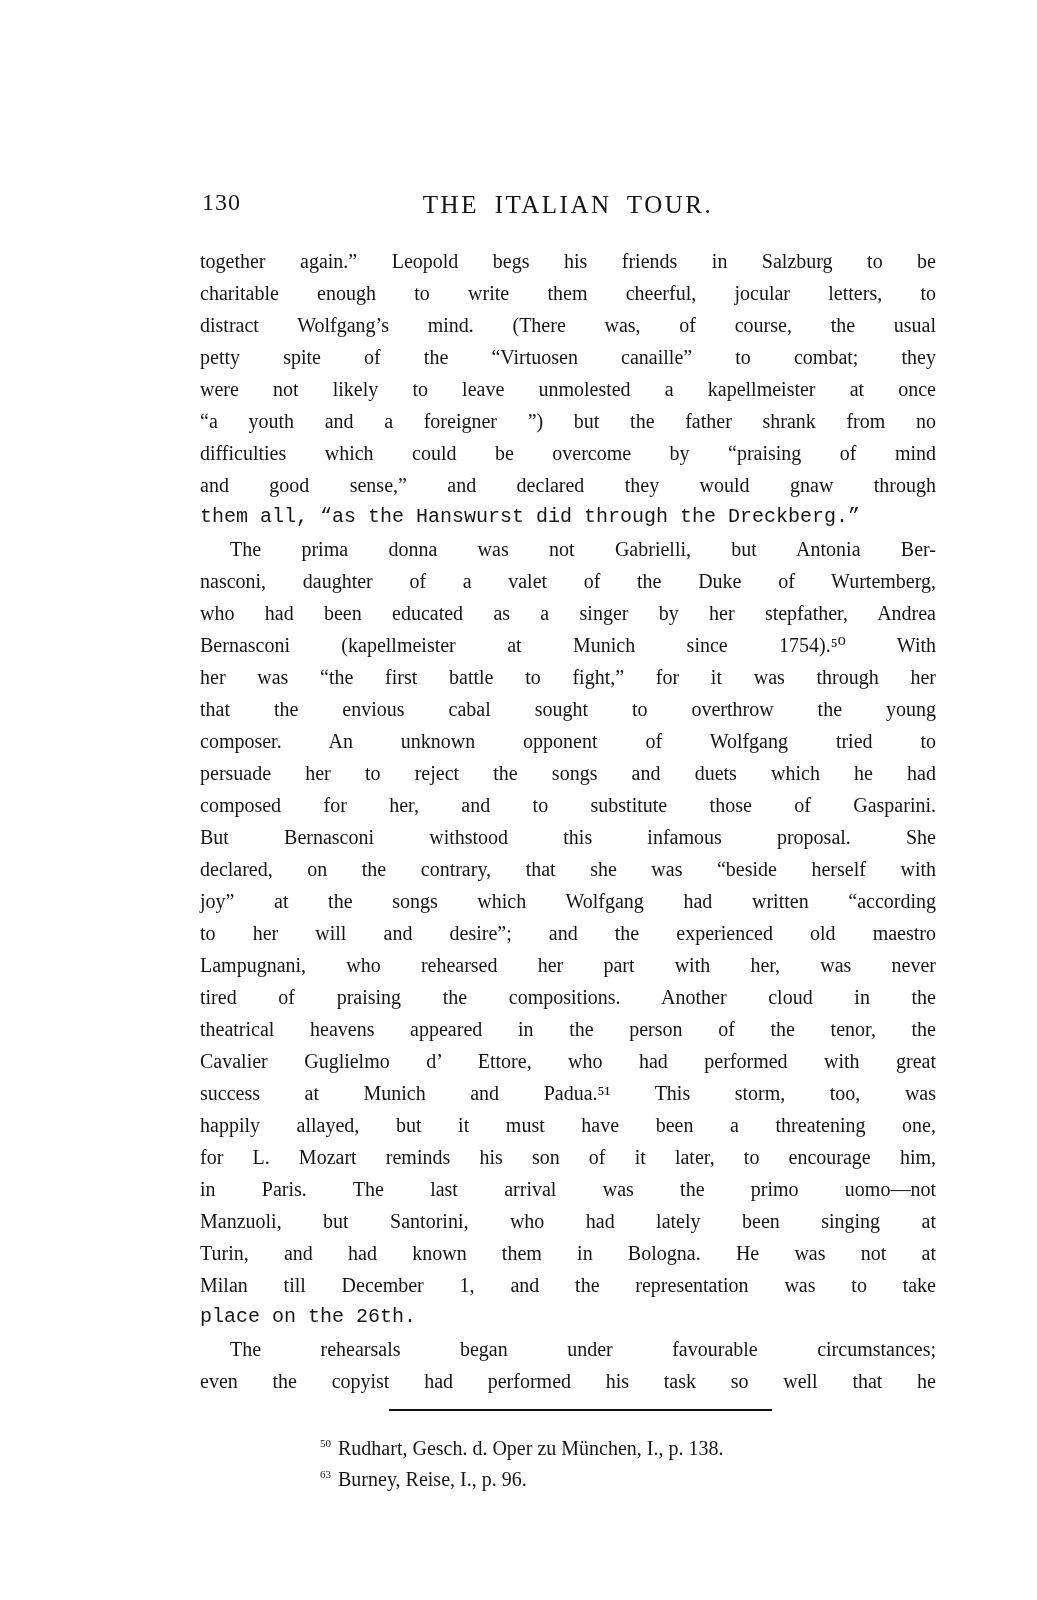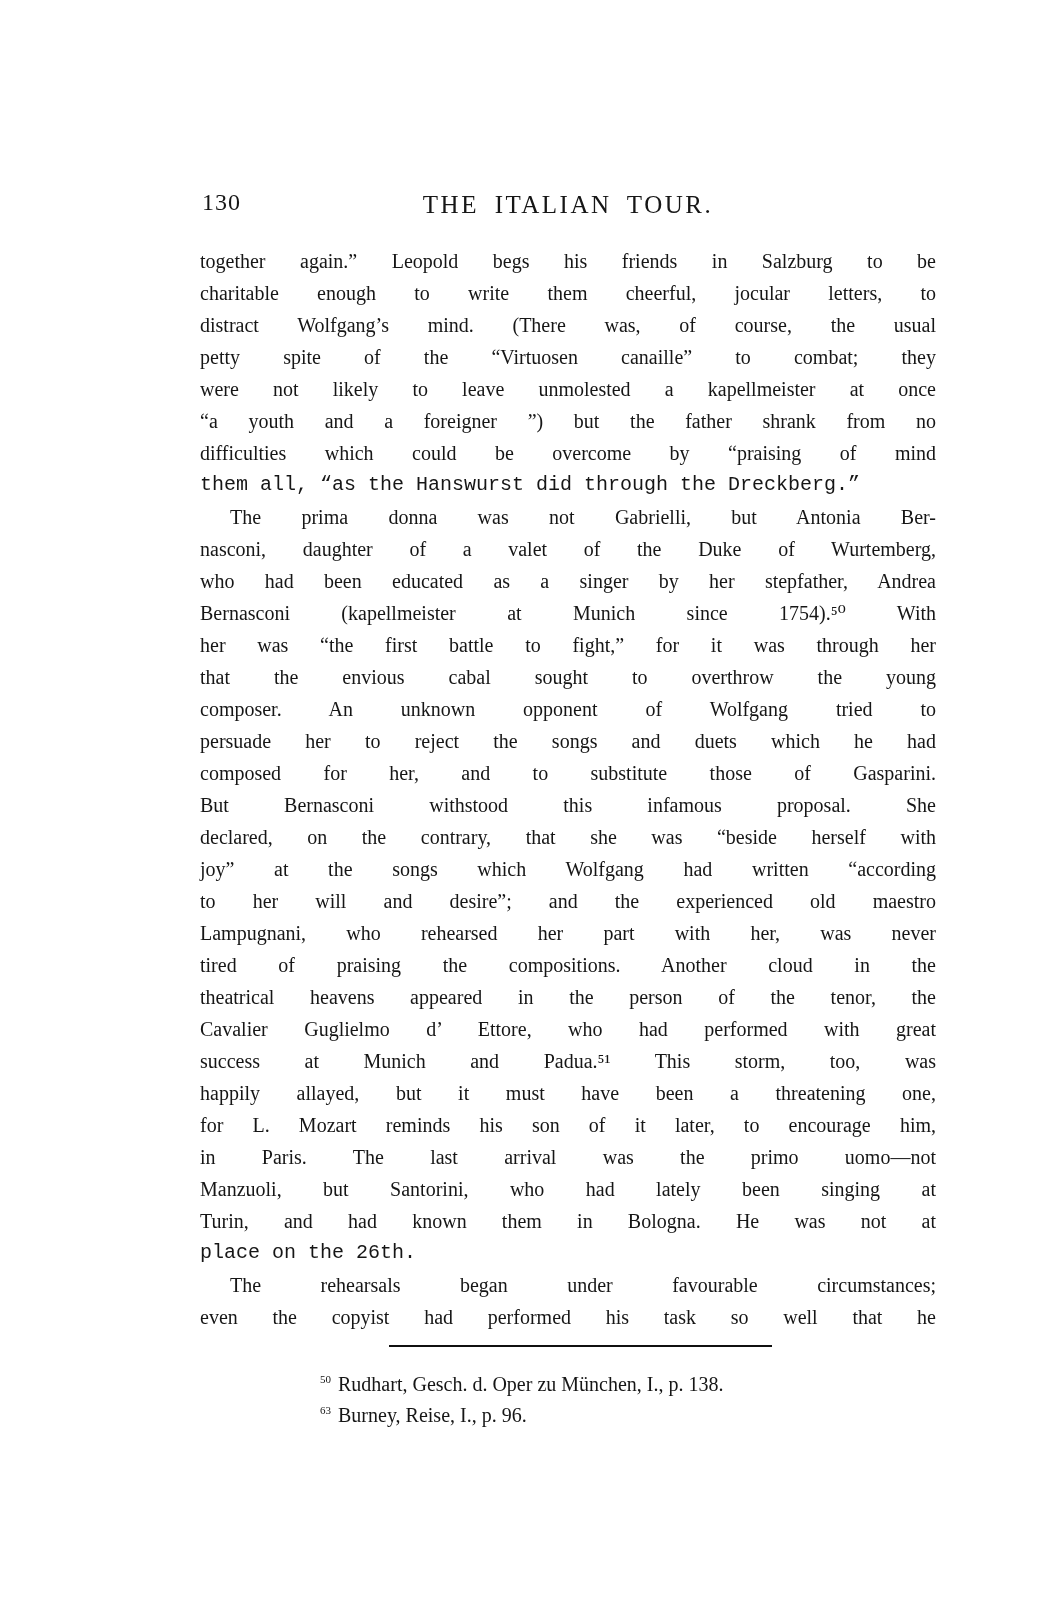--- a/index.html
+++ b/index.html
@@ -96,20 +96,21 @@
     <div class="body-text">
 
       <div class="paragraph">
         <div class="line">together again.”   Leopold begs his friends in Salzburg to be</div>
         <div class="line">charitable enough to write them cheerful, jocular letters, to</div>
         <div class="line">distract Wolfgang’s mind.  (There was, of course, the usual</div>
         <div class="line">petty spite of the “Virtuosen canaille” to combat; they</div>
         <div class="line">were not likely to leave unmolested a kapellmeister at once</div>
         <div class="line">“a youth and a foreigner ”) but the father shrank from no</div>
         <div class="line">difficulties which could be overcome by “praising of mind</div>
+        <div class="line">and good sense,” and declared they would gnaw through</div>
         <div class="line last">them all, “as the Hanswurst did through the Dreckberg.”</div>
       </div>
 
       <div class="paragraph">
         <div class="line indent">The prima donna was not Gabrielli, but Antonia Ber-</div>
         <div class="line">nasconi, daughter of a valet of the Duke of Wurtemberg,</div>
         <div class="line">who had been educated as a singer by her stepfather, Andrea</div>
         <div class="line">Bernasconi (kapellmeister at Munich since 1754).⁵⁰  With</div>
         <div class="line">her was “the first battle to fight,” for it was through her</div>
         <div class="line">that the envious cabal sought to overthrow the young</div>
@@ -123,20 +124,21 @@
         <div class="line">Lampugnani, who rehearsed her part with her, was never</div>
         <div class="line">tired of praising the compositions.  Another cloud in the</div>
         <div class="line">theatrical heavens appeared in the person of the tenor, the</div>
         <div class="line">Cavalier Guglielmo d’ Ettore, who had performed with great</div>
         <div class="line">success at Munich and Padua.⁵¹  This storm, too, was</div>
         <div class="line">happily allayed, but it must have been a threatening one,</div>
         <div class="line">for L. Mozart reminds his son of it later, to encourage him,</div>
         <div class="line">in Paris.  The last arrival was the primo uomo—not</div>
         <div class="line">Manzuoli, but Santorini, who had lately been singing at</div>
         <div class="line">Turin, and had known them in Bologna.  He was not at</div>
+        <div class="line">Milan till December 1, and the representation was to take</div>
         <div class="line last">place on the 26th.</div>
       </div>
 
       <div class="paragraph">
         <div class="line indent">The rehearsals began under favourable circumstances;</div>
         <div class="line">even the copyist had performed his task so well that he</div>
       </div>
 
     </div>
 

